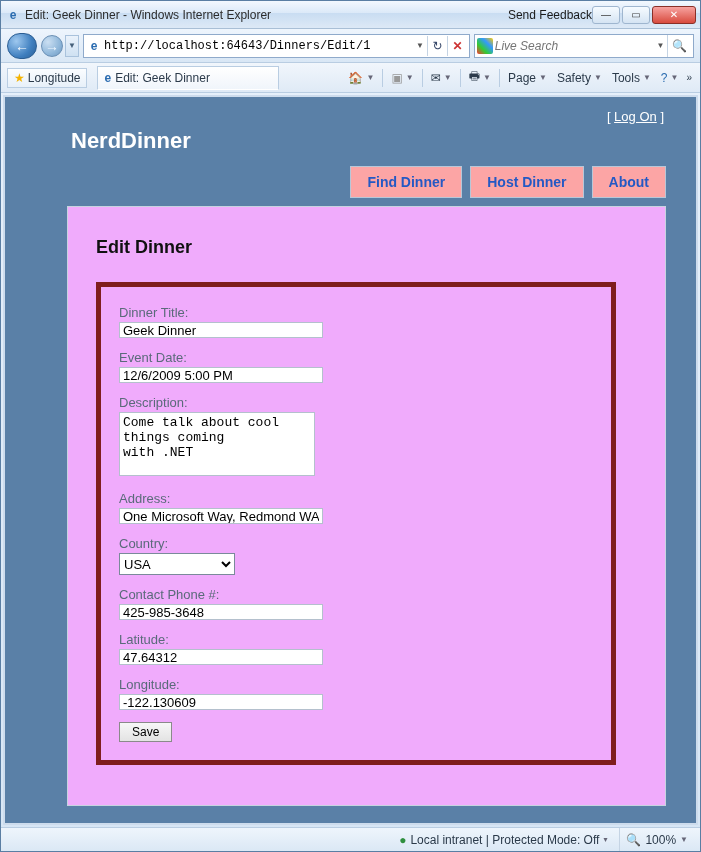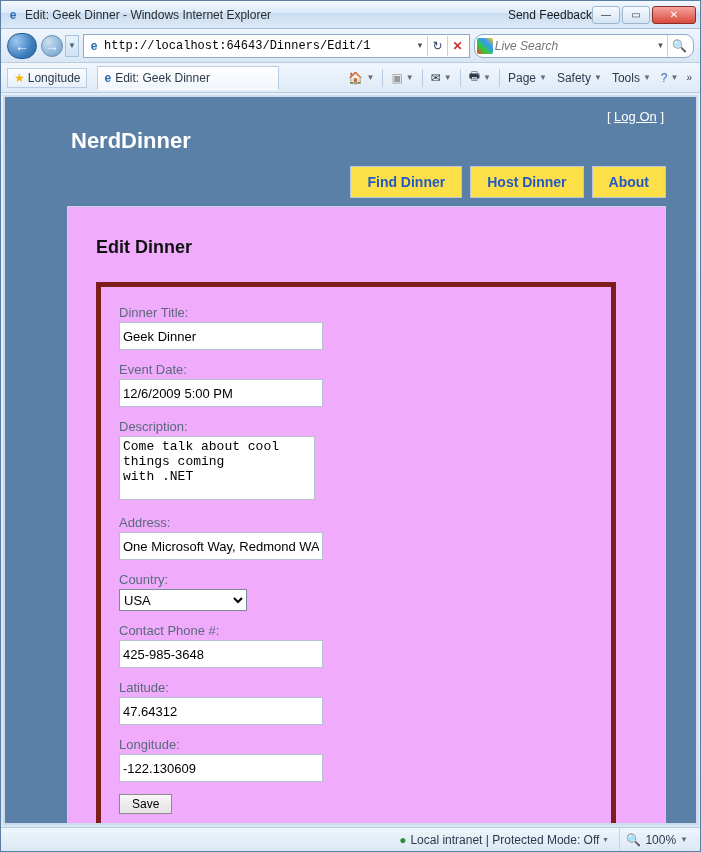--- a/index.html
+++ b/index.html
@@ -110,21 +110,21 @@
     width: 14px; height: 20px;
     display: flex; align-items: center; justify-content: center;
     font-size: 8px; color: #555; cursor: pointer;
   }
   .sep-btn.refresh, .sep-btn.stop {
     border-left: 1px solid #c5d4e4;
     width: 20px; color:#346; font-size:12px;
   }
   .sep-btn.stop { color: #c33; font-weight:bold; }
 
-  .search-wrap { width: 220px; border-radius: 9px; }
+  .search-wrap { width: 220px; }
   .search-wrap input { flex:1; color:#888; font-style: italic; padding:0 2px;}
   .search-mag {
     width: 24px; height: 22px;
     display:flex; align-items:center; justify-content:center;
     border-left: 1px solid #c5d4e4;
     color:#567; cursor:pointer;
   }
 
   
   .toolbar {
@@ -197,21 +197,21 @@
     font-weight: bold;
     padding: 4px 0 12px 34px;
   }
   .menu {
     display: flex;
     gap: 8px;
     justify-content: flex-end;
     padding: 0 30px 8px 0;
   }
   .menu-btn {
-    background: #fde047;
+    background: #fca5a5;
     border: 1px solid #b7c7d8;
     color: #2459c4;
     font-weight: bold;
     padding: 7px 16px;
     font-size: 14px;
     cursor:pointer;
     text-align:center;
   }
   .content-card {
     background: #f0abfc;
@@ -233,38 +233,38 @@
   }
   .field { margin-bottom: 12px; }
   .field label {
     display:block;
     color:#5a6a7a;
     font-size: 13px;
     margin-bottom: 2px;
   }
   .field input[type=text] {
     width: 204px;
-    height: 28px;
+    height: 16px;
     border: 1px solid #b4c0cd;
     font-family: Arial, sans-serif;
     font-size: 13px;
     padding: 0 3px;
   }
   .field textarea {
     width: 196px;
     height: 64px;
     border: 1px solid #b4c0cd;
     font-family: "Courier New", monospace;
     font-size: 13px;
     padding: 2px 3px;
     resize: none;
     overflow-y: scroll;
   }
   .field select {
-    width: 128px;
+    width: 116px;
     height: 22px;
     border: 1px solid #7a8a9a;
     font-size: 13px;
     background:#fff;
   }
   .save-btn {
     background: linear-gradient(to bottom,#f7f7f7,#e3e3e3);
     border: 1px solid #8a8a8a;
     padding: 2px 12px;
     font-size: 12px;

